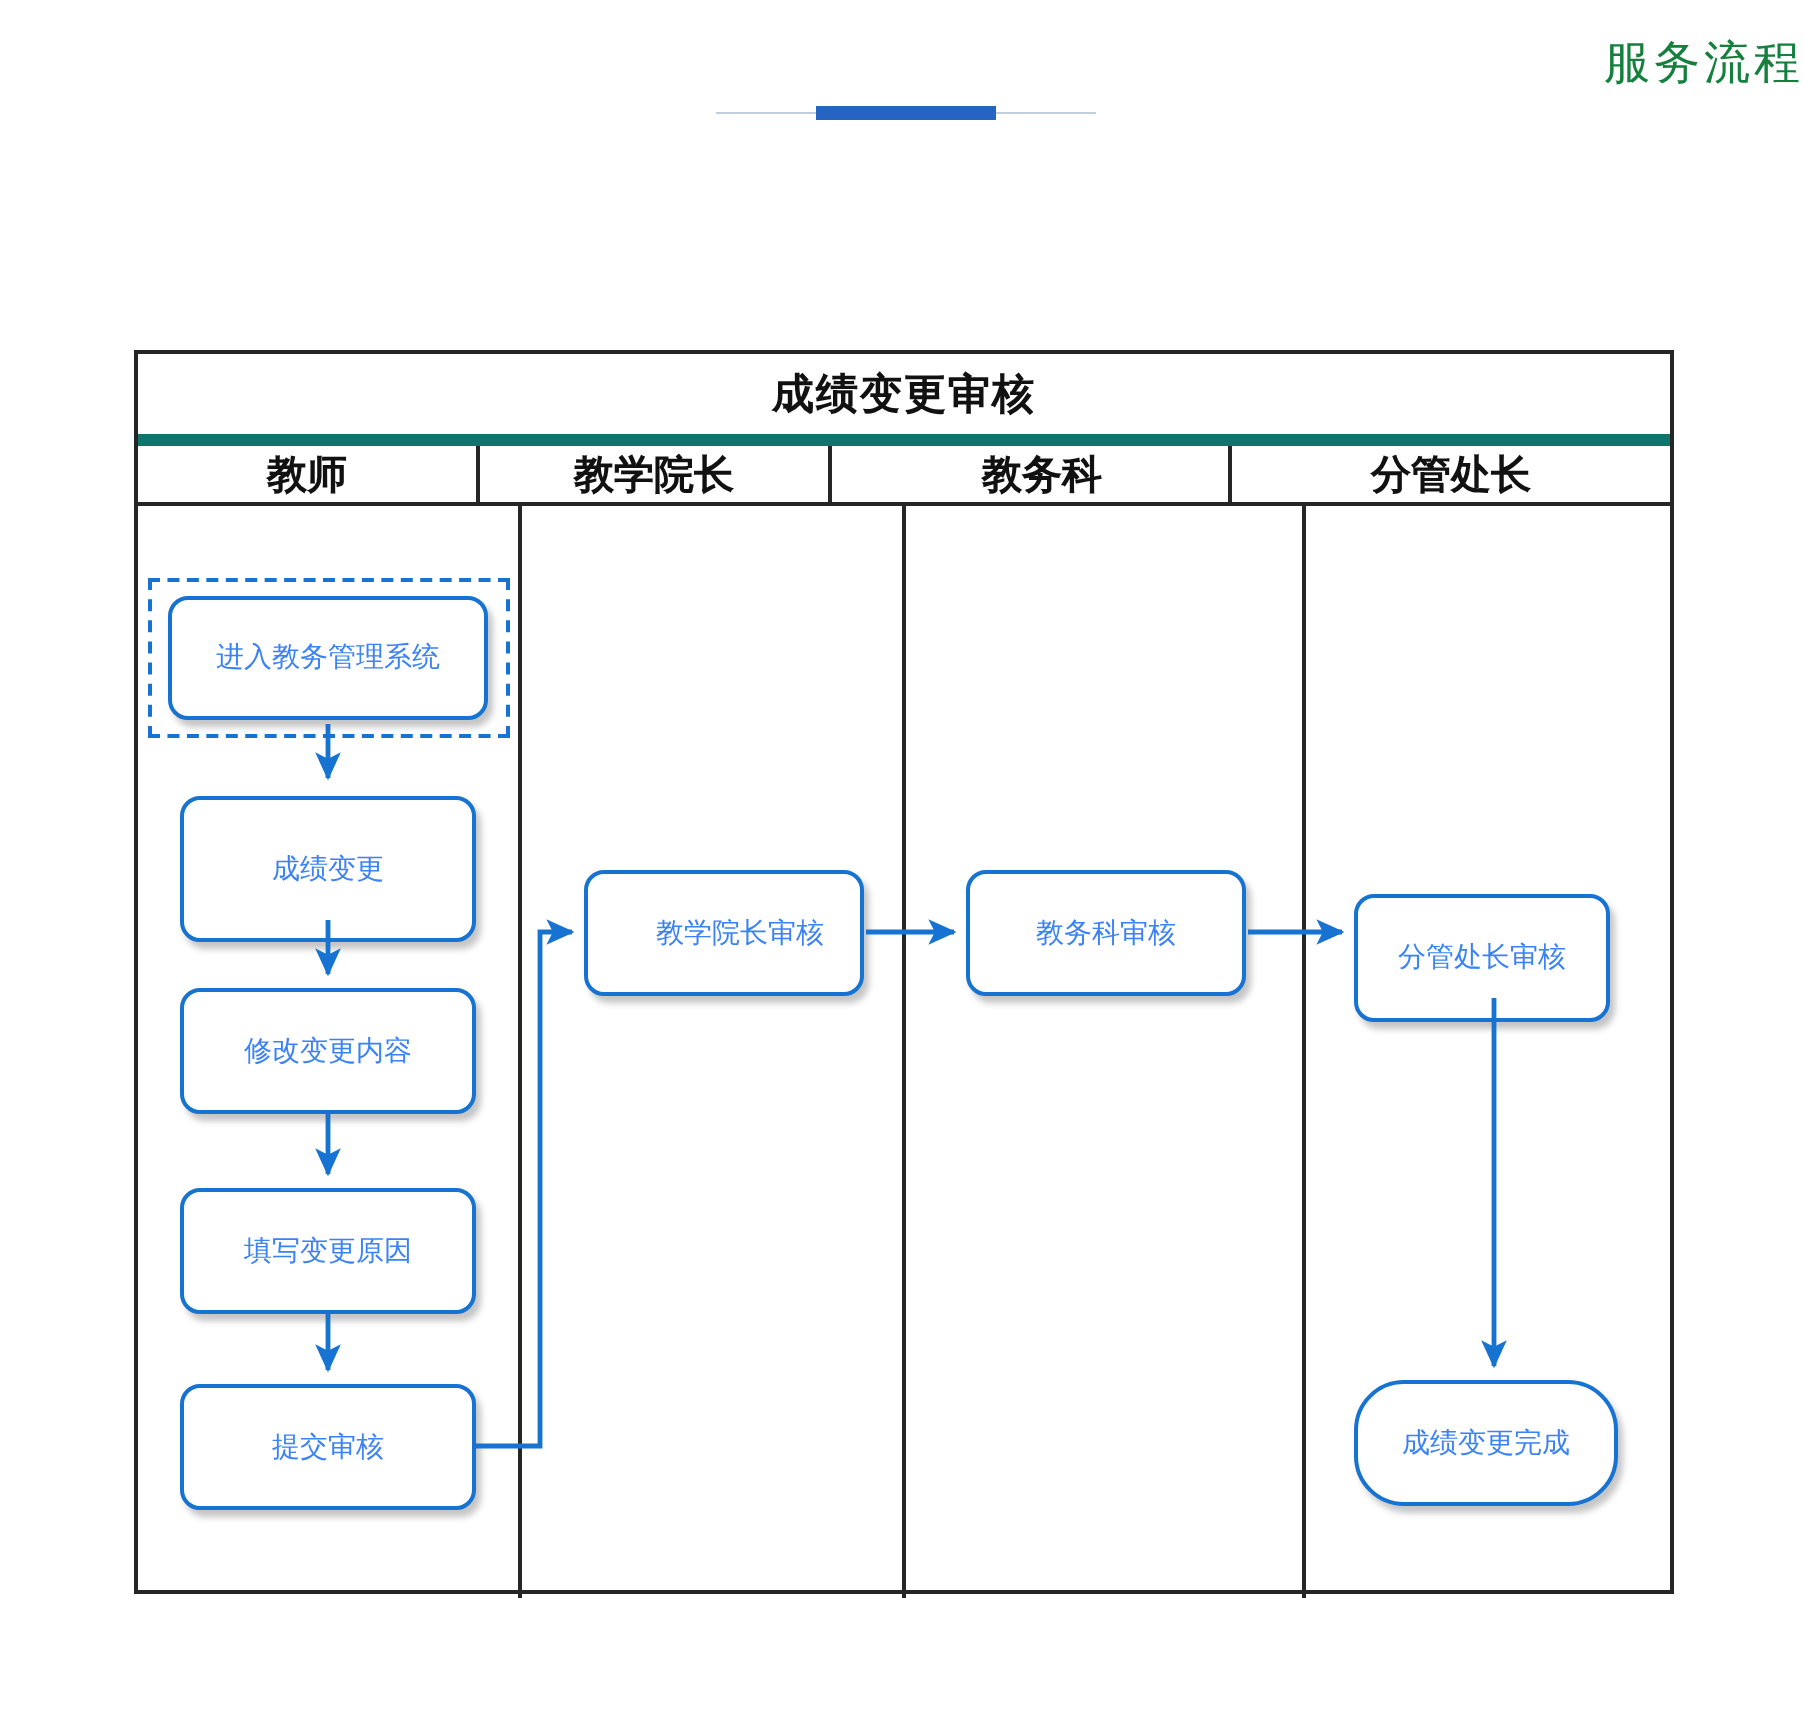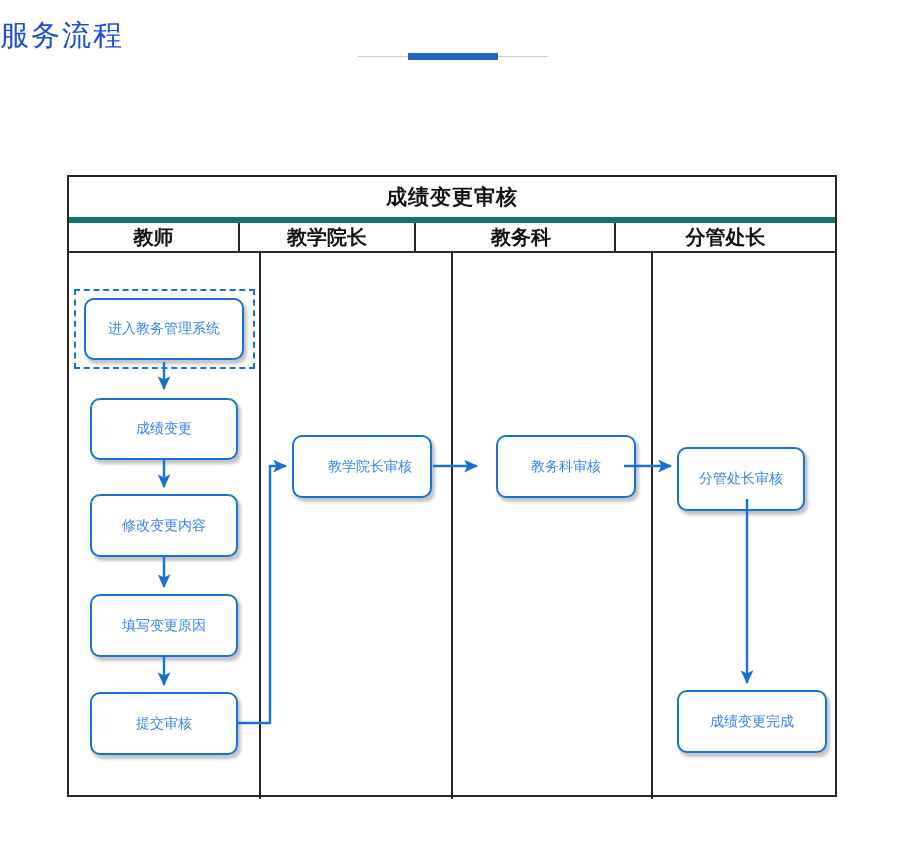--- a/index.html
+++ b/index.html
@@ -3,22 +3,22 @@
 <meta charset="utf-8">
 <style>
   html,body { margin:0; padding:0; background:#ffffff; }
   .canvas {
     position:relative; width:902px; height:860px; background:#ffffff;
     font-family:"Liberation Sans", sans-serif; overflow:hidden;
   }
 
   
   .page-title {
-    position:absolute; left:0; top:16px; width:902px; text-align:left;
-    font-size:29px; letter-spacing:2px; color:#1d4ed8; font-weight:500;
+    position:absolute; left:0; top:16px; width:902px; text-align:right;
+    font-size:23px; letter-spacing:2px; color:#15803d; font-weight:500;
   }
   .underline {
     position:absolute; left:358px; top:56px; width:190px; height:1px;
     background:#c0cede;
   }
   .underline-bar {
     position:absolute; left:50px; top:-3px; width:90px; height:7px;
     background:#2565c1;
   }
 
@@ -55,28 +55,28 @@
     box-shadow:2.5px 3.5px 3px rgba(110,110,110,0.40);
     display:flex; align-items:center; justify-content:center;
     font-size:14px; color:#3b82f6; white-space:nowrap; z-index:3;
   }
   .dashed-group {
     position:absolute; box-sizing:border-box;
     border:2px dashed #1673d2; background:transparent; z-index:2;
   }
   .n-enter   { left:84px;  top:298px; width:160px; height:62px; }
   .g-enter   { left:74px;  top:289px; width:181px; height:80px; }
-  .n-change  { left:90px;  top:398px; width:148px; height:62px; }
+  .n-change  { left:90px;  top:398px; width:148px; height:73px; }
   .n-modify  { left:90px;  top:494px; width:148px; height:63px; }
   .n-reason  { left:90px;  top:594px; width:148px; height:63px; }
   .n-submit  { left:90px;  top:692px; width:148px; height:63px; }
   .n-dean    { left:292px; top:435px; width:140px; height:63px;padding-left:16px; }
-  .n-office  { left:483px; top:435px; width:140px; height:63px;margin-left:13px; }
+  .n-office  { left:483px; top:435px; width:140px; height:63px; }
   .n-director{ left:677px; top:447px; width:128px; height:64px; }
-  .n-done    { left:677px; top:690px; width:150px; height:63px; }
+  .n-done    { left:677px; top:690px; width:132px; height:63px;border-radius:25px; }
 
   .arrows { position:absolute; left:0; top:0; width:902px; height:860px;
             pointer-events:none; z-index:4; }
 </style>
 </head>
 <body>
 
 <div class="canvas">
 
   <div class="page-title">服务流程</div>

